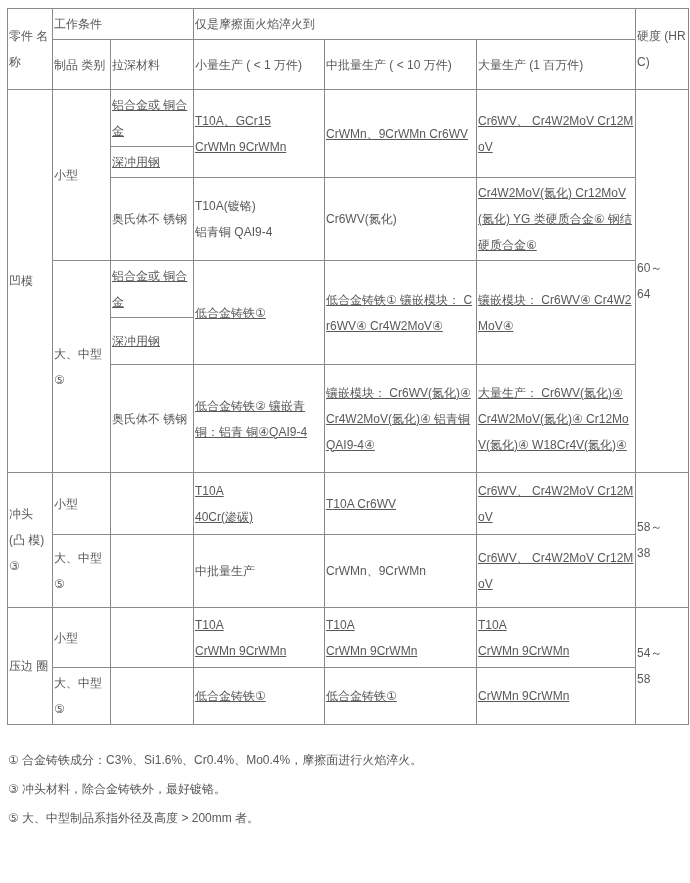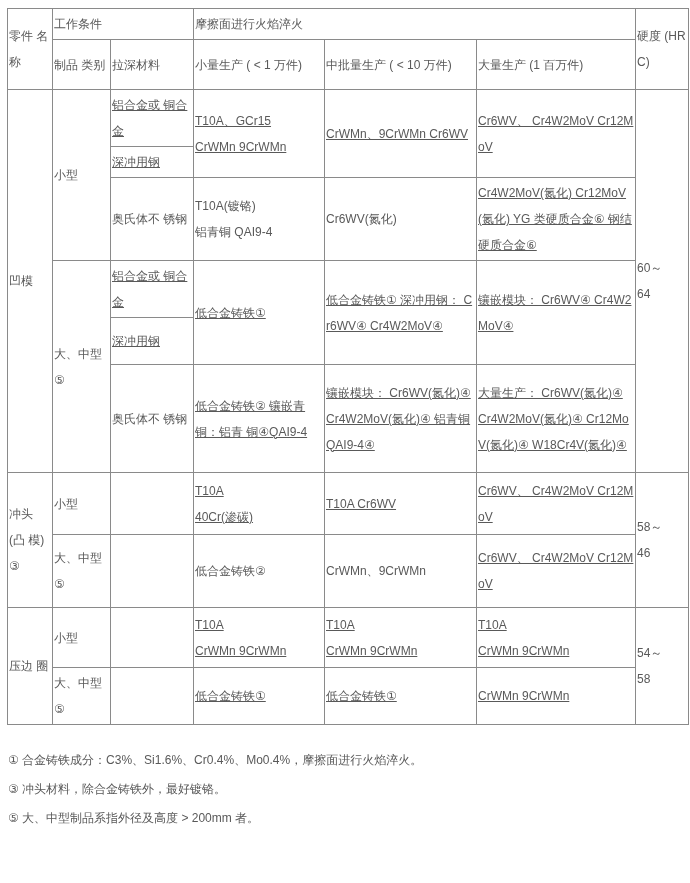--- a/index.html
+++ b/index.html
@@ -57,21 +57,21 @@
       <col style="width:131px">
         <col style="width:152px">
         <col style="width:159px">
       <col style="width:53px">
     </colgroup>
 
     <tbody>
         <tr class="hr1">
       <th class="part" rowspan="2">零件 名称</th>
       <th colspan="2">工作条件</th>
-      <th colspan="3">摩擦面进行火焰淬火</th>
+      <th colspan="3">仅是摩擦面火焰淬火到</th>
       <th rowspan="2">硬度 (HRC)</th>
     </tr>
 
     <tr class="hr2">
       <th class="ptype">制品 类别</th>
       <th>拉深材料</th>
       <th>小量生产 ( &lt; 1 万件)</th>
       <th>中批量生产 ( &lt; 10 万件)</th>
       <th>大量生产 (1 百万件)</th>
     </tr>
@@ -96,21 +96,21 @@
       <td class="vbot">T10A(镀铬)
 铝青铜 QAI9-4</td>
       <td class="vbot">Cr6WV(氮化)</td>
       <td class="vtop">Cr4W2MoV(氮化) Cr12MoV(氮化) YG 类硬质合金⑥ 钢结硬质合金⑥</td>
     </tr>
 
     <tr class="r5">
       <td class="ptype" rowspan="3">大、中型⑤</td>
       <td class="vtop">铝合金或 铜合金</td>
       <td class="vtop" rowspan="2">低合金铸铁①</td>
-      <td class="vtop" rowspan="2">低合金铸铁① 深冲用钢： Cr6WV④ Cr4W2MoV④</td>
+      <td class="vtop" rowspan="2">低合金铸铁① 镶嵌模块： Cr6WV④ Cr4W2MoV④</td>
       <td class="vtop" rowspan="2">镶嵌模块： Cr6WV④ Cr4W2MoV④</td>
     </tr>
     <tr class="r6">
       <td class="vtop">深冲用钢</td>
     </tr>
 
     <tr class="r7">
       <td class="mcell">奥氏体不 锈钢</td>
       <td class="vtop">低合金铸铁② 镶嵌青铜：铝青 铜④QAI9-4</td>
       <td class="vtop">镶嵌模块： Cr6WV(氮化)④ Cr4W2MoV(氮化)④ 铝青铜 QAI9-4④</td>
@@ -119,27 +119,27 @@
 
     <tr class="r8">
       <td class="part" rowspan="2">冲头 (凸 模) ③</td>
       <td class="ptype">小型</td>
       <td class="vtop"></td>
       <td class="vtop">T10A
 40Cr(渗碳)</td>
       <td class="vtop">T10A Cr6WV</td>
       <td class="vtop">Cr6WV、 Cr4W2MoV Cr12MoV</td>
       <td class="hard" rowspan="2">58～
-46</td>
+38</td>
     </tr>
 
     <tr class="r9">
       <td class="ptype">大、中型⑤</td>
       <td class="vtop"></td>
-      <td class="vbot">低合金铸铁②</td>
+      <td class="vbot">中批量生产</td>
       <td class="vbot">CrWMn、9CrWMn</td>
       <td class="vtop">Cr6WV、 Cr4W2MoV Cr12MoV</td>
     </tr>
 
     <tr class="r10">
       <td class="part" rowspan="2">压边 圈</td>
       <td class="ptype">小型</td>
       <td class="vtop"></td>
       <td class="vtop">T10A
 CrWMn 9CrWMn</td>

